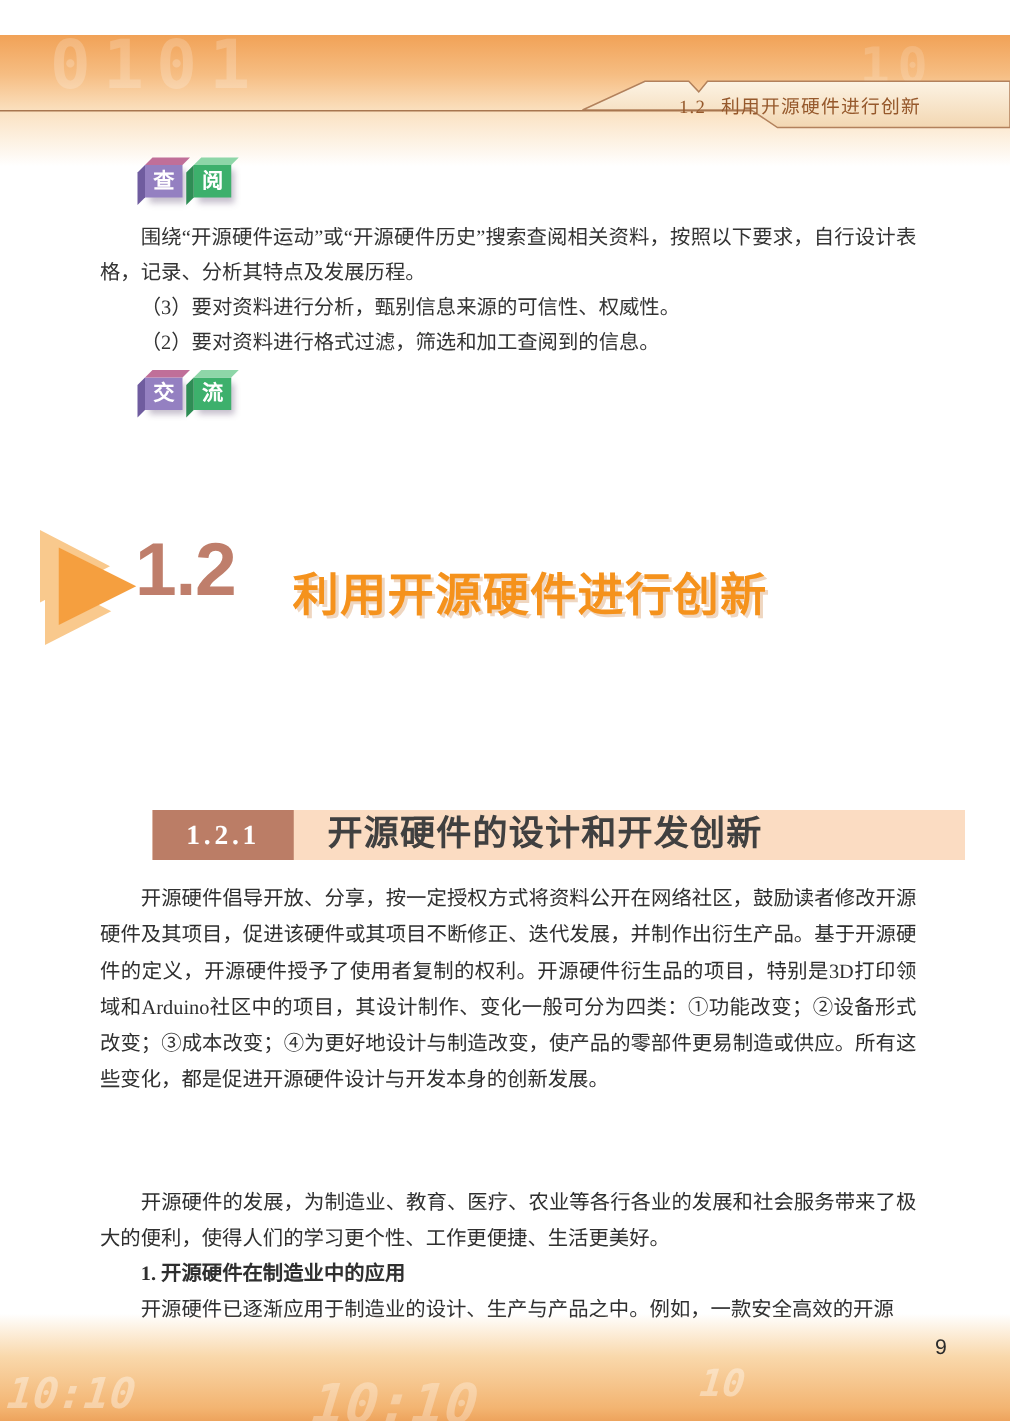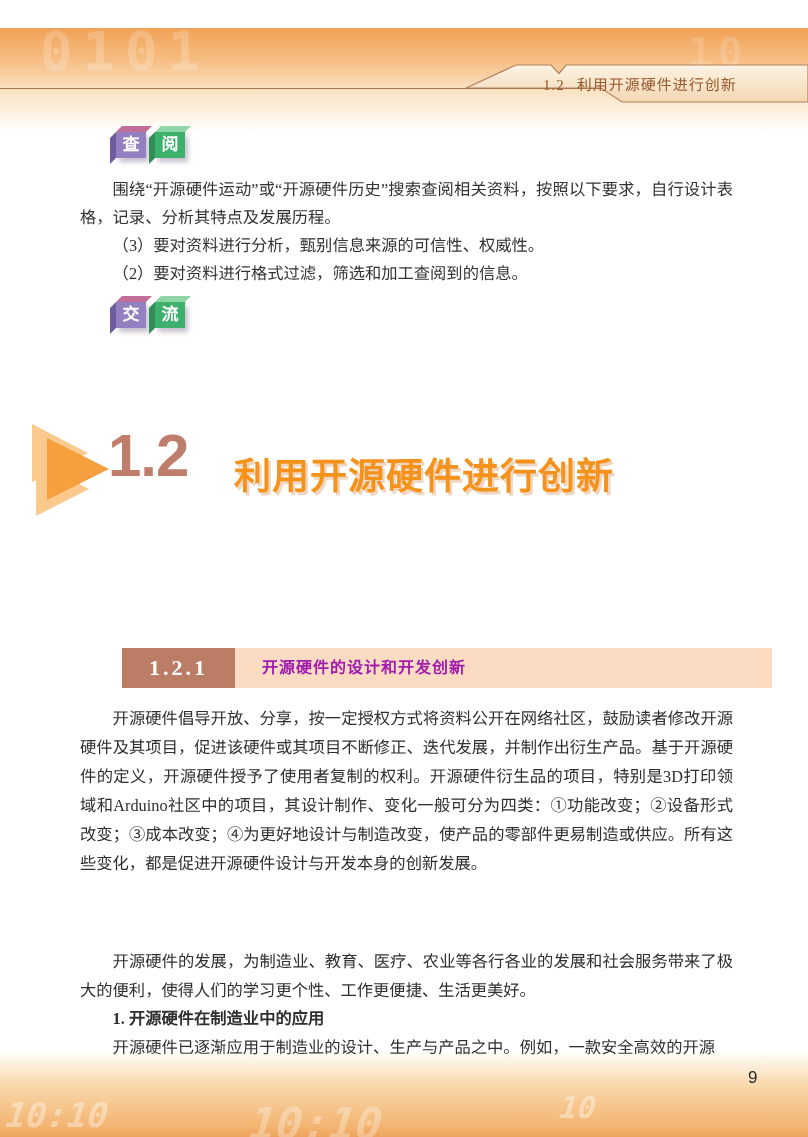--- a/index.html
+++ b/index.html
@@ -60,21 +60,21 @@
   .section-title{position:absolute;left:204px;top:26px;z-index:3;
     font-family:"Liberation Sans",sans-serif;font-weight:bold;font-size:37px;letter-spacing:1px;
     color:#f5921c;text-shadow:2.5px 2.5px 0 rgba(198,108,30,0.28);}
 
   
   .sub-bar{position:absolute;left:80px;width:650px;height:40px;background:#fbdcc2;display:flex;align-items:flex-end;margin-left:42px;}
   .sub-bar-1{top:648px;}
   .sub-bar-2{top:893px;}
   .sub-num{width:113px;background:#bb7d66;color:#fff;text-align:center;
     font-family:"Liberation Serif",serif;font-weight:bold;font-size:22px;line-height:40px;letter-spacing:3px;}
-  .sub-title{padding-left:27px;color:#a21caf;font-weight:bold;font-size:16px;line-height:40px;letter-spacing:1px;}
+  .sub-title{padding-left:27px;color:#404040;font-weight:bold;font-size:28px;line-height:40px;letter-spacing:1px;}
 
   
   .footer-band{position:absolute;left:0;bottom:0;width:808px;height:86px;
     background:linear-gradient(to bottom,rgba(249,218,176,0) 0%,#f9d8ab 40%,#f3b471 88%,#eda35c 100%);}
   .footer-pattern{position:absolute;color:rgba(255,255,255,0.38);
     font-family:"DejaVu Sans Mono",monospace;font-weight:bold;font-style:italic;pointer-events:none;}
   .fp1{left:6px;bottom:2px;font-size:34px;transform:skewX(-6deg);}
   .fp2{left:250px;bottom:-12px;font-size:44px;transform:skewX(-6deg);color:rgba(255,255,255,0.30);}
   .fp3{left:560px;bottom:12px;font-size:30px;transform:skewX(-6deg);}
   .page-number{position:absolute;left:748px;top:1068px;font-family:"Liberation Sans",sans-serif;

